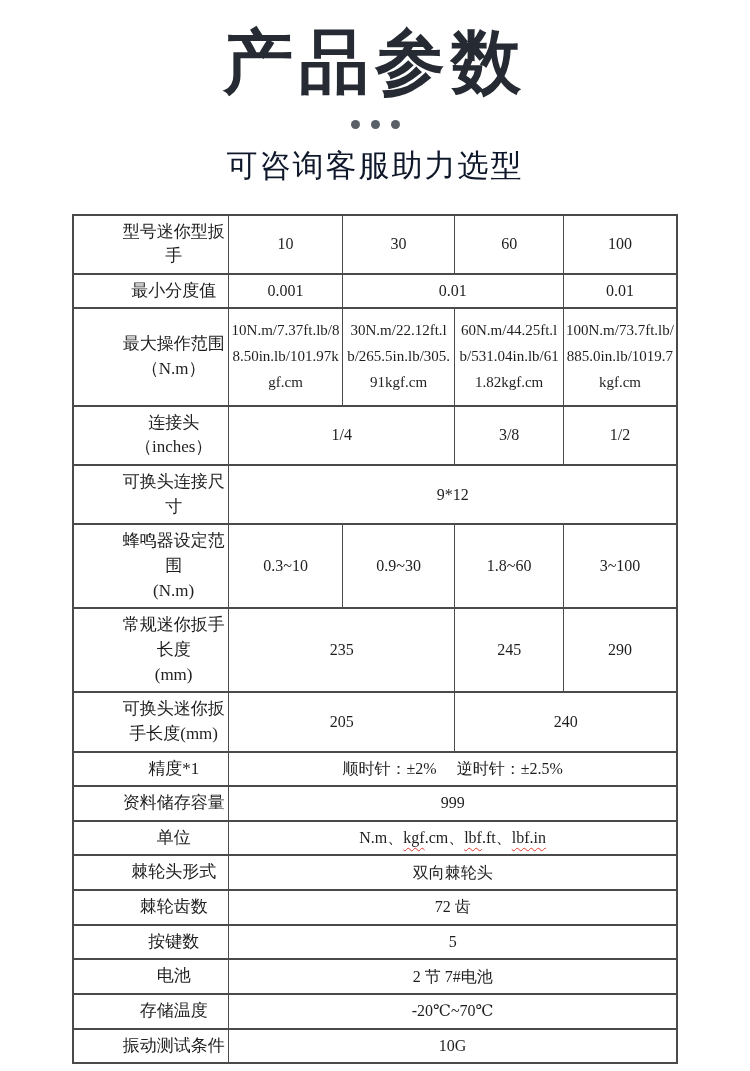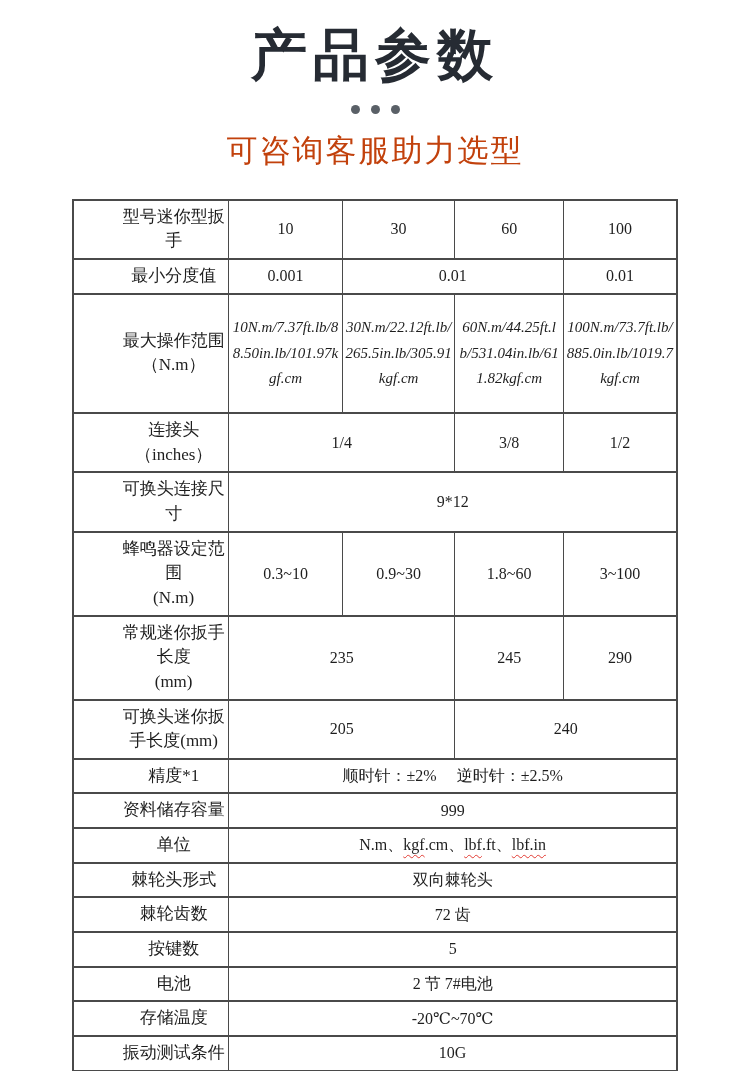--- a/index.html
+++ b/index.html
@@ -12,21 +12,21 @@
     width: 750px;
     height: 1071px;
     margin: 0 auto;
     background: #ffffff;
     overflow: hidden;
     font-family: "Liberation Sans", "DejaVu Sans", sans-serif;
   }
   .title {
     margin: 26px 0 0 0;
     text-align: center;
-    font-size: 56px;
+    font-size: 70px;
     line-height: 1.05;
     font-weight: 900;
     letter-spacing: 6px;
     color: #262b33;
     font-family: "Liberation Sans", "DejaVu Sans", sans-serif;
   }
   .dots {
     margin: 20px auto 0 auto;
     display: flex;
     justify-content: center;
@@ -37,21 +37,21 @@
     width: 9px;
     height: 9px;
     border-radius: 50%;
     background: #5a6067;
   }
   .subtitle {
     margin: 16px 0 8px 0;
     text-align: center;
     font-size: 31px;
     letter-spacing: 2px;
-    color: #c2410c;
+    color: #0f172a;
     font-weight: 400;
   }
   table.spec {
     margin: 27px auto 0 auto;
     width: 606px;
     border-collapse: collapse;
     table-layout: fixed;
     background: #ffffff;
     font-family: "Liberation Serif", "DejaVu Serif", serif;
   }
@@ -73,22 +73,21 @@
     padding-left: 48px;
   }
   table.spec td {
     font-size: 16px;
     line-height: 1.5;
   }
   table.spec td.wrap {
     font-size: 15px;
     line-height: 1.72;
     word-break: break-all;
-    padding: 20px 2px;
-    font-style: italic;
+    padding: 9px 2px;
   }
   .red { color: #e23b33; }
   .wavy {
     text-decoration: underline;
     text-decoration-style: wavy;
     text-decoration-color: #e23b33;
     text-decoration-thickness: 1px;
     text-underline-offset: 4px;
   }
 </style>

